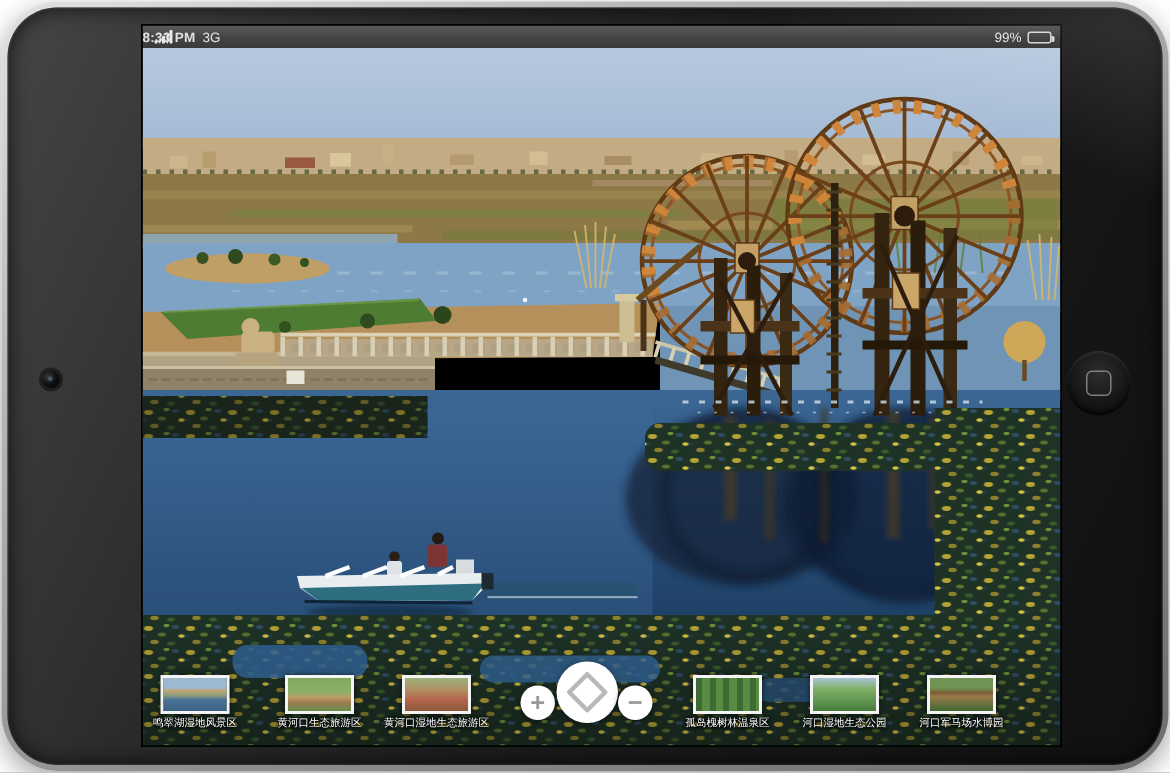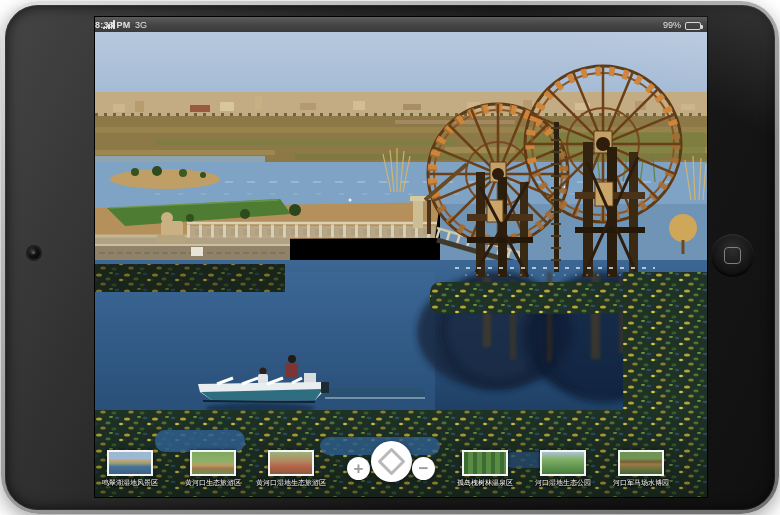--- a/index.html
+++ b/index.html
@@ -27,21 +27,21 @@
     box-shadow:0 0 0 1px #000;}
   .statusbar{position:absolute;left:0;top:0;width:612px;height:15px;
     background:linear-gradient(180deg,#5c5c5c 0%,#444 55%,#3a3a3a 100%);
     color:#e3e3e3;font-size:9px;display:flex;align-items:center;z-index:30;}
   .sb-left{display:flex;gap:20px;margin-left:8px;}
   .sig{display:flex;align-items:flex-end;gap:1px;height:9px;}
   .sig i{display:block;width:1.6px;background:#e8e8e8;border-radius:.5px;}
   .sig i:nth-child(1){height:2px}.sig i:nth-child(2){height:3px}.sig i:nth-child(3){height:5px}
   .sig i:nth-child(4){height:7px}.sig i:nth-child(5){height:9px}
   .sb-center{position:absolute;left:0;right:0;font-weight:bold;letter-spacing:.2px;}
-  .sb-right{margin-left:auto;display:flex;align-items:flex-end;gap:4px;margin-right:6px;z-index:1;}
+  .sb-right{margin-left:auto;display:flex;align-items:center;gap:4px;margin-right:6px;z-index:1;}
   .batt{position:relative;width:16px;height:8px;border:1px solid #d8d8d8;border-radius:2px;padding:1px;box-sizing:border-box;}
   .batt-fill{width:100%;height:100%;background:#efefef;border-radius:1px;}
   .batt-nub{position:absolute;right:-3px;top:2px;width:2px;height:4px;background:#d8d8d8;border-radius:0 1px 1px 0;}
   .scene-wrap{position:absolute;left:0;top:15px;width:612px;height:465px;}
   
   .thumb{position:absolute;width:46px;height:26px;border:2px solid #f4f4f4;box-sizing:border-box;
     box-shadow:0 0 3px rgba(0,0,0,.7);z-index:40;cursor:pointer;}
   .thumb-img{width:100%;height:100%;}
   .thumb-cap{position:absolute;top:26px;left:50%;transform:translateX(-50%);
     font-size:7px;line-height:10px;color:#fff;white-space:nowrap;

